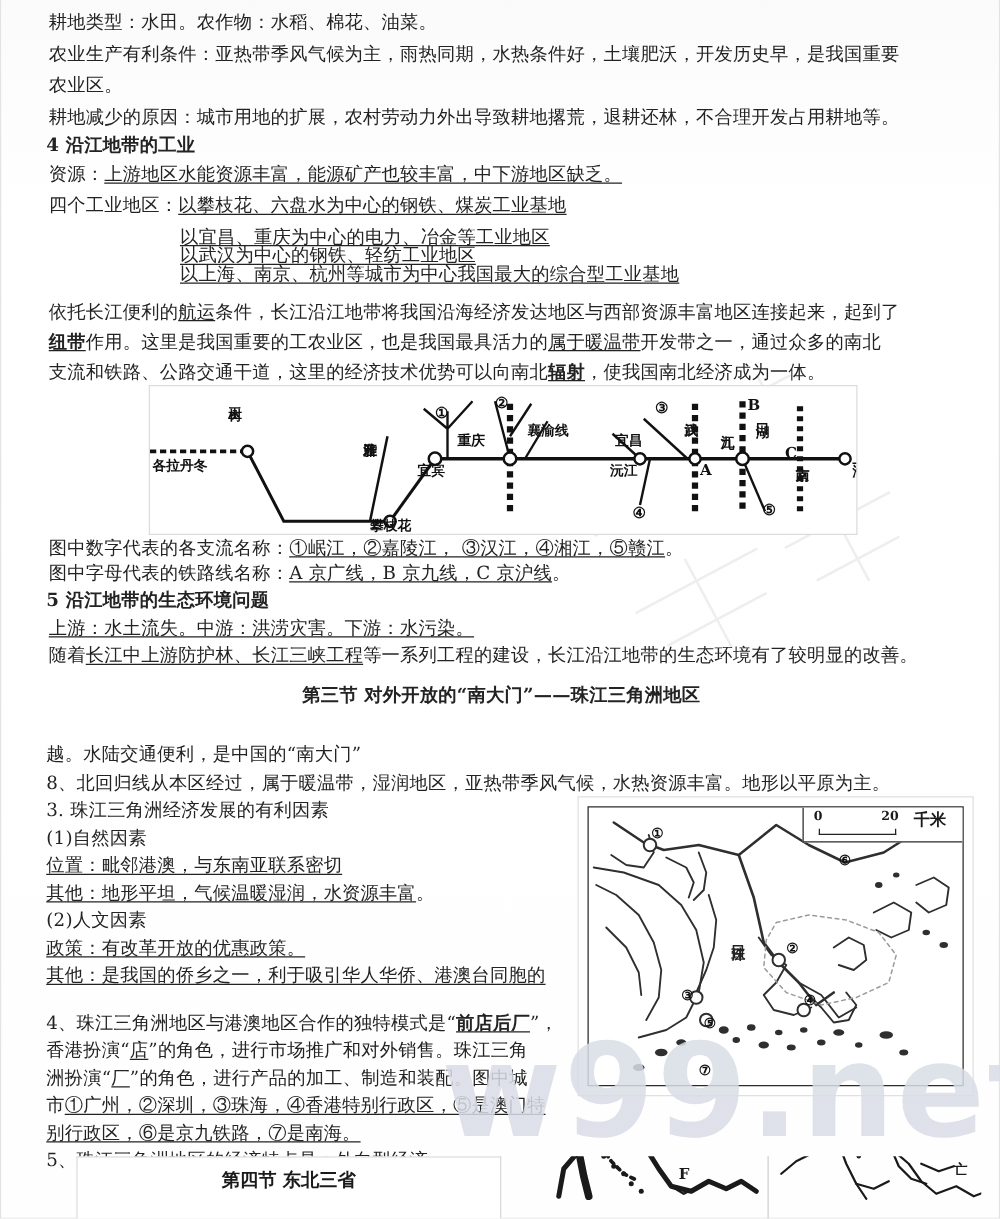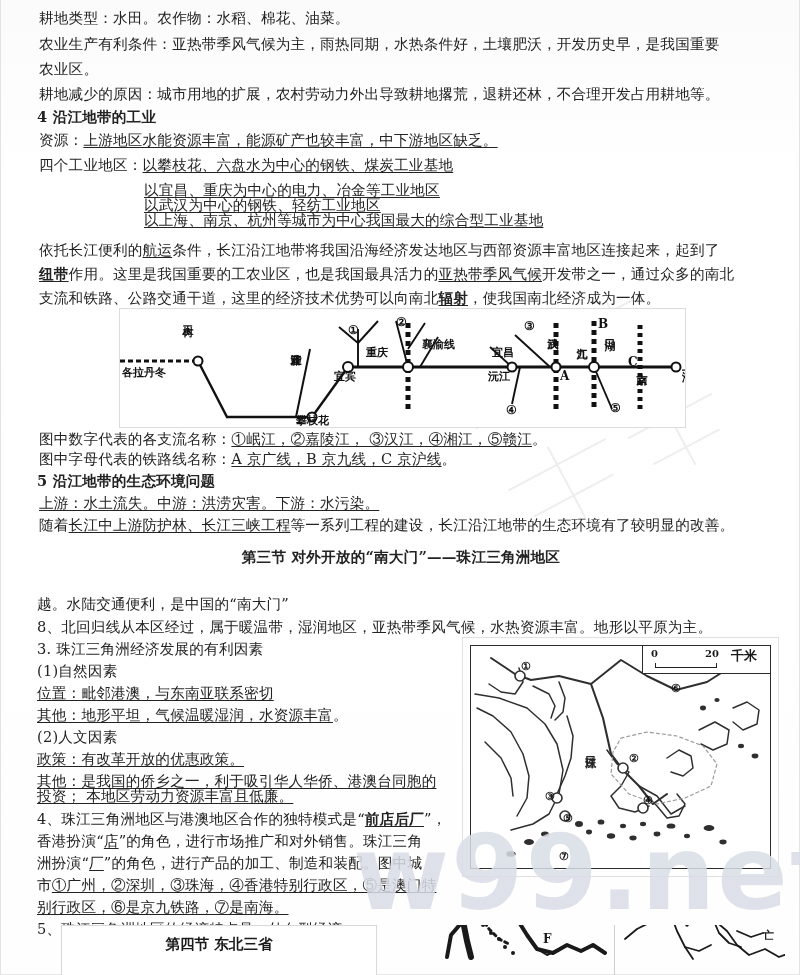--- a/index.html
+++ b/index.html
@@ -124,21 +124,21 @@
   .mnum{
     position:absolute;font-size:11px;font-weight:bold;color:#111;
   }
 
   
   .botmaps{
     position:absolute;left:60px;top:925px;width:724px;height:50px;
     z-index:2;overflow:hidden;
   }
   .sec4box{
-    position:absolute;left:0px;top:0px;width:316px;height:50px;
+    position:absolute;left:0px;top:0px;width:340px;height:50px;
     border:1px solid #d8d8d8;border-bottom:none;background:#fff;
     box-sizing:border-box;
   }
   .sec4box .t{
     position:absolute;left:0;right:0;top:9px;text-align:center;
     font-size:14.6px;font-weight:bold;
   }
   .botmapA{
     position:absolute;left:380px;top:-30px;width:170px;height:80px;overflow:hidden;
   }
@@ -173,21 +173,21 @@
     <div class="ln" style="left:38px;top:133px;"><span>资源：</span><span class="u">上游地区水能资源丰富，能源矿产也较丰富，中下游地区缺乏。</span></div>
 
     <div class="ln" style="left:38px;top:158px;"><span>四个工业地区：</span><span class="u">以攀枝花、六盘水为中心的钢铁、煤炭工业基地</span></div>
 
     <div class="ln u" style="left:143px;top:198px;">以武汉为中心的钢铁、轻纺工业地区</div>
     <div class="ln u" style="left:143px;top:183px;">以宜昌、重庆为中心的电力、冶金等工业地区</div>
     <div class="ln u" style="left:143px;top:213px;">以上海、南京、杭州等城市为中心我国最大的综合型工业基地</div>
 
     <div class="ln" style="left:38px;top:243px;"><span>依托长江便利的</span><span class="u">航运</span><span>条件，长江沿江地带将我国沿海经济发达地区与西部资源丰富地区连接起来，起到了</span></div>
 
-    <div class="ln" style="left:38px;top:267px;"><span class="u bold">纽带</span><span>作用。这里是我国重要的工农业区，也是我国最具活力的</span><span class="u">亚热带季风气候</span><span>开发带之一，通过众多的南北</span></div>
+    <div class="ln" style="left:38px;top:267px;"><span class="u bold">纽带</span><span>作用。这里是我国重要的工农业区，也是我国最具活力的</span><span class="u">属于暖温带</span><span>开发带之一，通过众多的南北</span></div>
 
     <div class="ln" style="left:38px;top:291px;"><span>支流和铁路、公路交通干道，这里的经济技术优势可以向南北</span><span class="u bold">辐射</span><span>，使我国南北经济成为一体。</span></div>
 
     <div class="diagram">
       <svg width="565" height="118" viewBox="0 0 565 118">
 
         <g stroke="#111" fill="none">
 
           <path d="M0 52 L78 52" stroke-width="3" stroke-dasharray="5 3"></path>
 
@@ -276,21 +276,20 @@
     <div class="ln" style="left:36px;top:620px;">8、北回归线从本区经过，属于暖温带，湿润地区，亚热带季风气候，水热资源丰富。地形以平原为主。</div>
     <div class="ln" style="left:36px;top:642px;">3. 珠江三角洲经济发展的有利因素</div>
     <div class="ln" style="left:36px;top:664px;">(1)自然因素</div>
     <div class="ln u" style="left:36px;top:686px;">位置：毗邻港澳，与东南亚联系密切</div>
 
     <div class="ln" style="left:36px;top:708px;"><span class="u">其他：地形平坦，气候温暖湿润，水资源丰富</span><span>。</span></div>
 
     <div class="ln" style="left:36px;top:730px;">(2)人文因素</div>
     <div class="ln u" style="left:36px;top:752px;">政策：有改革开放的优惠政策。</div>
     <div class="ln u" style="left:36px;top:774px;">其他：是我国的侨乡之一，利于吸引华人华侨、港澳台同胞的</div>
-    <div class="ln u" style="left:36px;top:789px;">投资； 本地区劳动力资源丰富且低廉。</div>
 
     <div class="ln" style="left:36px;top:812px;"><span>4、珠江三角洲地区与港澳地区合作的独特模式是“</span><span class="u bold">前店后厂</span><span>”，</span></div>
 
     <div class="ln" style="left:36px;top:834px;"><span>香港扮演“</span><span class="u">店</span><span>”的角色，进行市场推广和对外销售。珠江三角</span></div>
 
     <div class="ln" style="left:36px;top:856px;"><span>洲扮演“</span><span class="u">厂</span><span>”的角色，进行产品的加工、制造和装配。图中城</span></div>
 
     <div class="ln" style="left:36px;top:878px;"><span>市</span><span class="u">①广州，②深圳，③珠海，④香港特别行政区，⑤是澳门特</span></div>
 
     <div class="ln u" style="left:36px;top:900px;">别行政区，⑥是京九铁路，⑦是南海。</div>

